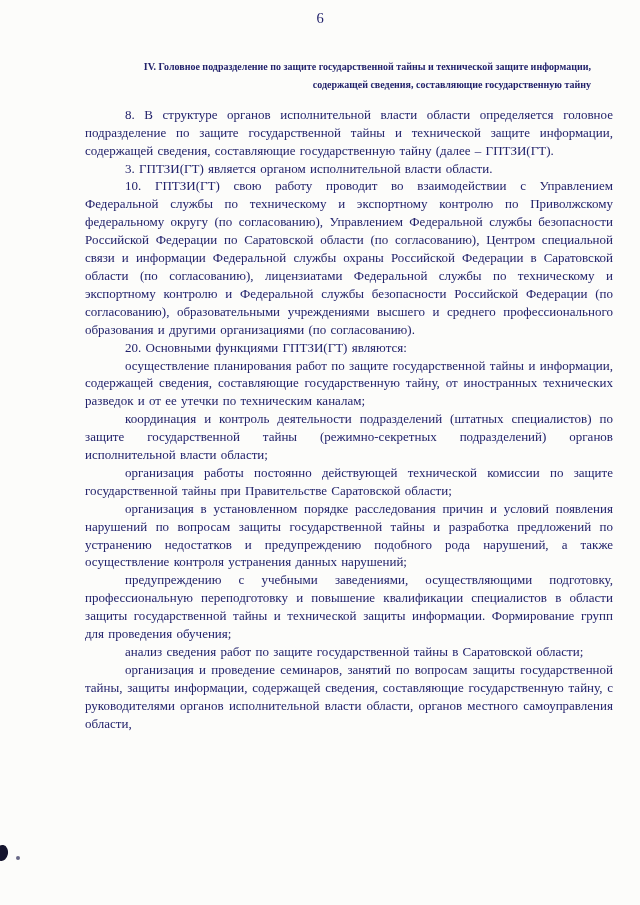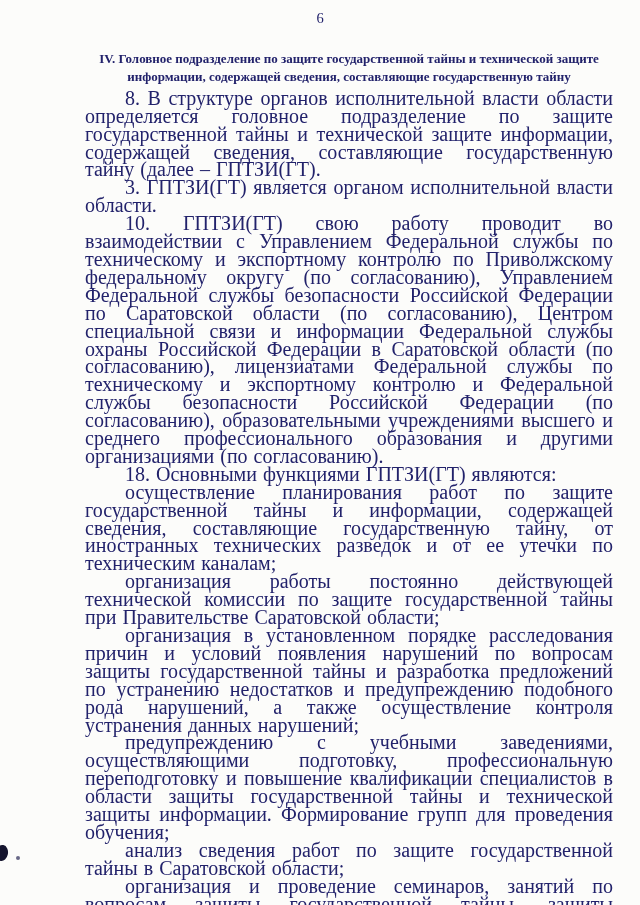--- a/index.html
+++ b/index.html
@@ -23,30 +23,30 @@
     text-align: center;
     font-size: 14.5px;
   }
   .content {
     position: absolute;
     left: 85px;
     top: 46px;
     width: 528px;
   }
   .heading {
-    font-size: 13px;
+    font-size: 10px;
     font-weight: bold;
-    text-align: center;
+    text-align: right;
     line-height: 17.9px;
-    margin: 4px;
+    margin: 12px;
     padding: 0 10px;
   }
   .body-text p {
     margin: 0;
-    font-size: 20px;
+    font-size: 13px;
     line-height: 17.9px;
     text-align: justify;
     text-indent: 40px;
     word-spacing: 1px;
   }
   .scan-smudge {
     position: absolute;
     left: -4px;
     top: 845px;
     width: 12px;
@@ -70,22 +70,23 @@
 <body>
 
 <div class="page-number">6</div>
 
 <div class="content">
   <h1 class="heading">IV. Головное подразделение по защите государственной тайны и технической защите информации, содержащей сведения, составляющие государственную тайну</h1>
   <div class="body-text">
     <p>8. В структуре органов исполнительной власти области определяется головное подразделение по защите государственной тайны и технической защите информации, содержащей сведения, составляющие государственную тайну (далее – ГПТЗИ(ГТ).</p>
     <p>3. ГПТЗИ(ГТ) является органом исполнительной власти области.</p>
     <p>10. ГПТЗИ(ГТ) свою работу проводит во взаимодействии с Управлением Федеральной службы по техническому и экспортному контролю по Приволжскому федеральному округу (по согласованию), Управлением Федеральной службы безопасности Российской Федерации по Саратовской области (по согласованию), Центром специальной связи и информации Федеральной службы охраны Российской Федерации в Саратовской области (по согласованию), лицензиатами Федеральной службы по техническому и экспортному контролю и Федеральной службы безопасности Российской Федерации (по согласованию), образовательными учреждениями высшего и среднего профессионального образования и другими организациями (по согласованию).</p>
-    <p>18. Основными функциями ГПТЗИ(ГТ) являются:</p>
+    <p>20. Основными функциями ГПТЗИ(ГТ) являются:</p>
     <p>осуществление планирования работ по защите государственной тайны и информации, содержащей сведения, составляющие государственную тайну, от иностранных технических разведок и от ее утечки по техническим каналам;</p>
+    <p>координация и контроль деятельности подразделений (штатных специалистов) по защите государственной тайны (режимно-секретных подразделений) органов исполнительной власти области;</p>
     <p>организация работы постоянно действующей технической комиссии по защите государственной тайны при Правительстве Саратовской области;</p>
     <p>организация в установленном порядке расследования причин и условий появления нарушений по вопросам защиты государственной тайны и разработка предложений по устранению недостатков и предупреждению подобного рода нарушений, а также осуществление контроля устранения данных нарушений;</p>
     <p>предупреждению с учебными заведениями, осуществляющими подготовку, профессиональную переподготовку и повышение квалификации специалистов в области защиты государственной тайны и технической защиты информации. Формирование групп для проведения обучения;</p>
     <p>анализ сведения работ по защите государственной тайны в Саратовской области;</p>
     <p>организация и проведение семинаров, занятий по вопросам защиты государственной тайны, защиты информации, содержащей сведения, составляющие государственную тайну, с руководителями органов исполнительной власти области, органов местного самоуправления области,</p>
   </div>
 </div>
 
 <div class="scan-smudge"></div>
 <div class="scan-dot"></div>

